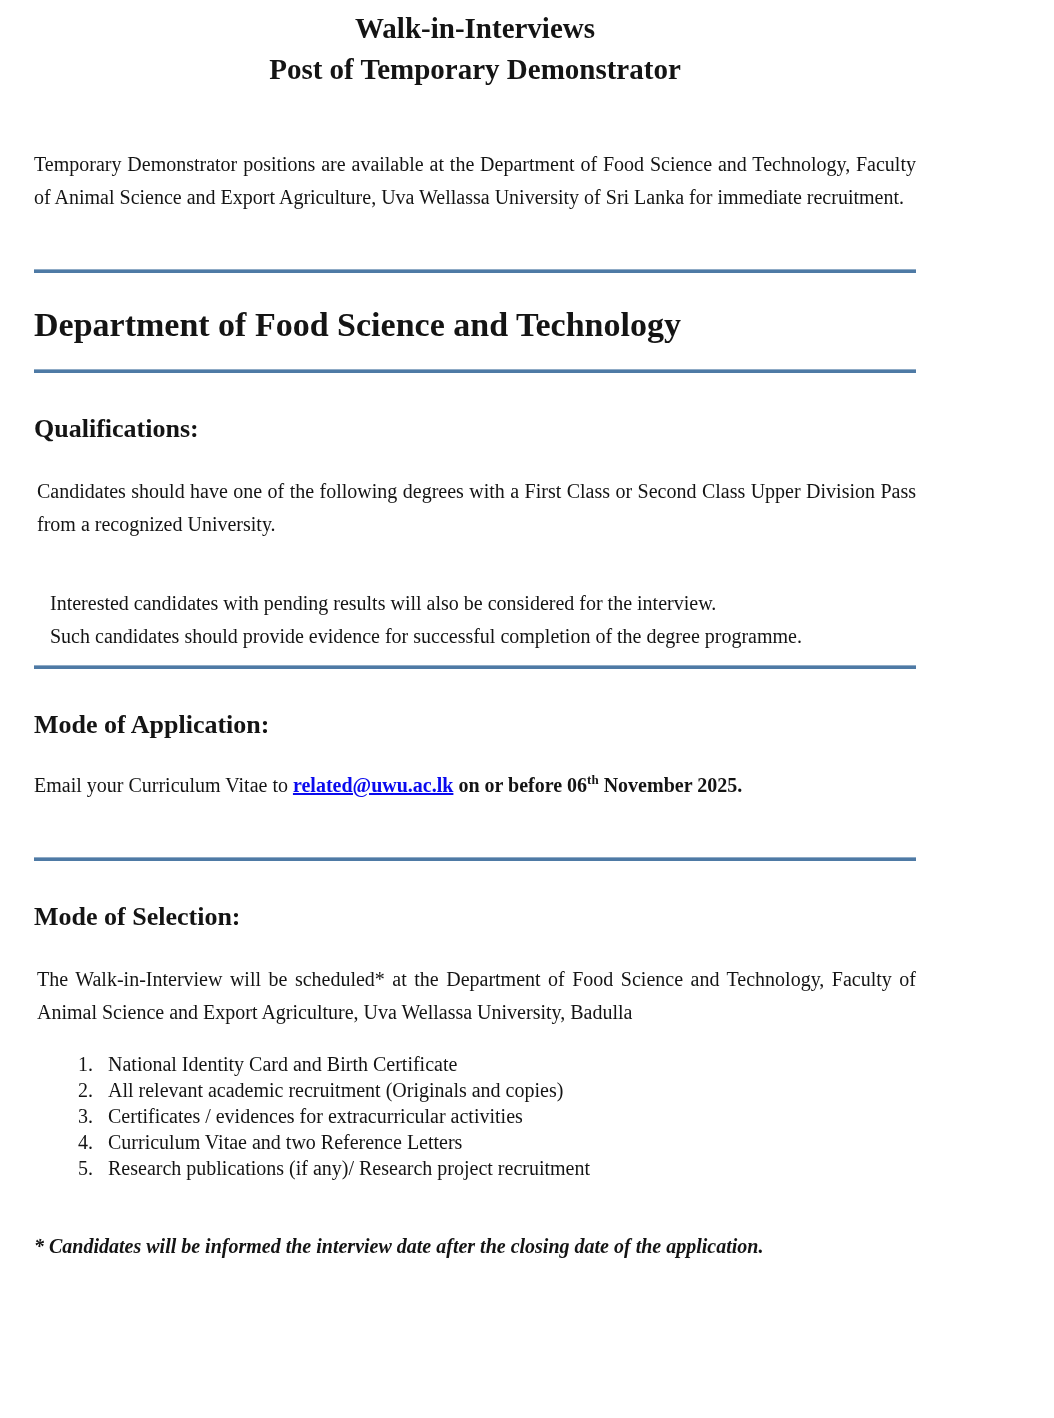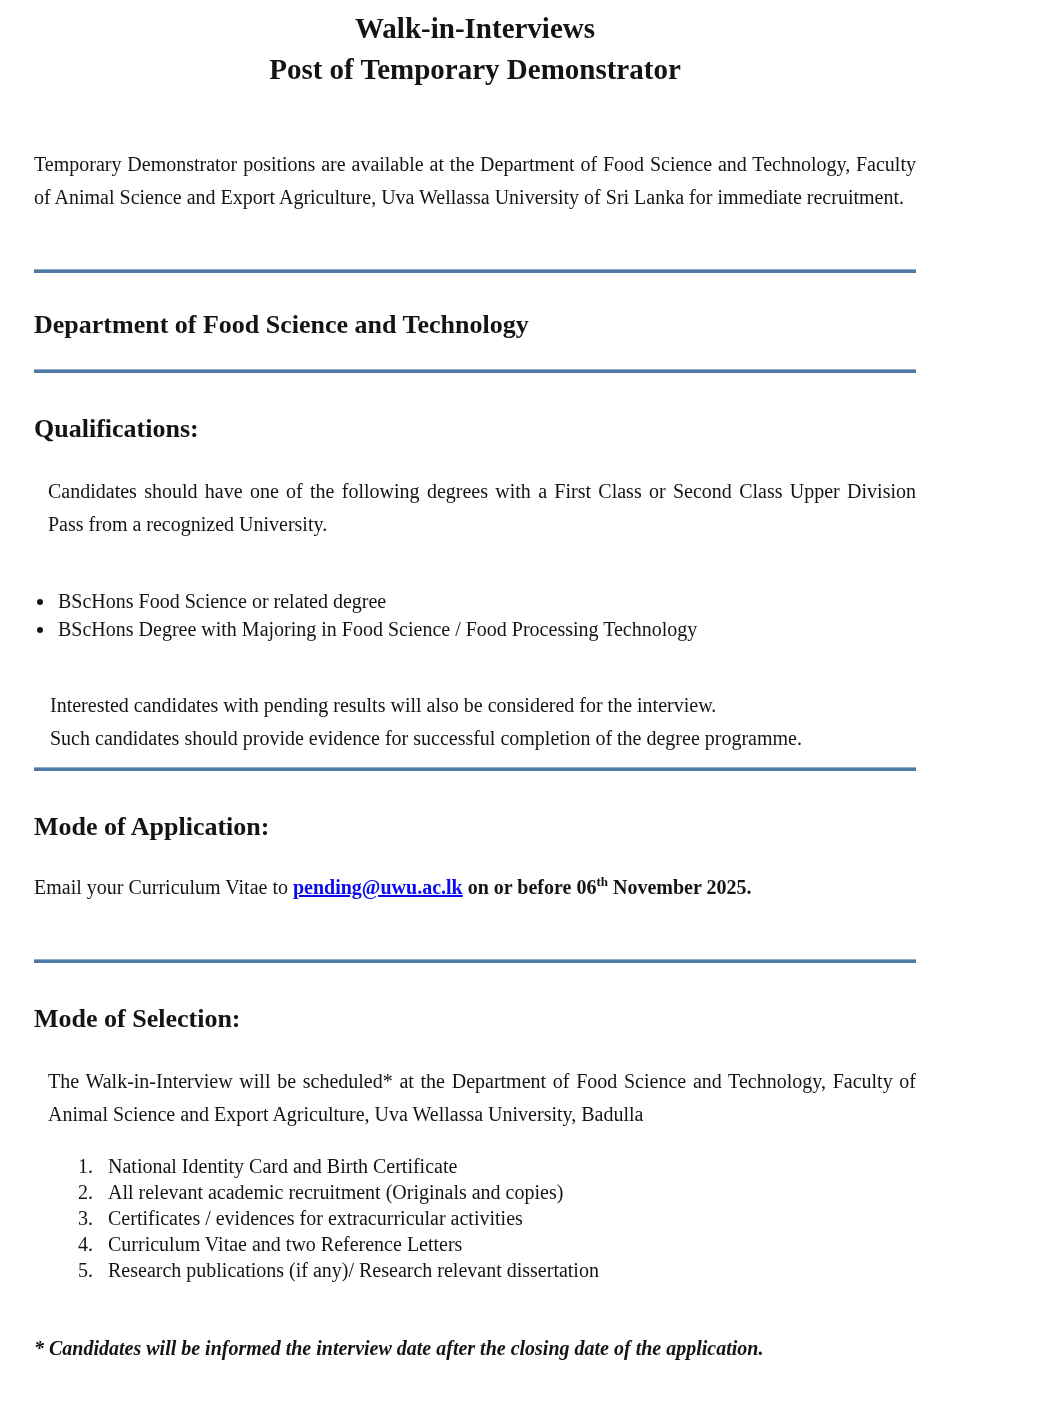--- a/index.html
+++ b/index.html
@@ -37,35 +37,35 @@
     border: none;
     height: 4px;
     margin: 0;
     background: linear-gradient(to bottom, #8fabc6 0, #8fabc6 1px, #4e7aa5 1px, #4e7aa5 100%);
   }
   .rule-1 { margin-top: 55px; }
   .rule-2 { margin-top: 24px; }
   .rule-3 { margin-top: 12px; }
   .rule-4 { margin-top: 58px; }
   .dept-heading {
-    font-size: 26px;
+    font-size: 34px;
     line-height: 40px;
     font-weight: bold;
     margin: 32px 0 14px 0;
   }
   .section-heading {
     font-size: 26px;
     line-height: 32px;
     font-weight: bold;
     margin: 40px 0 0 0;
   }
   .body-para {
     font-size: 20px;
     line-height: 33px;
-    margin: 30px 0 0 14px;
+    margin: 30px 0 0 3px;
   }
   .justify { text-align: justify; }
   .bullet-list {
     margin: 46px 0 0 0;
     padding-left: 22px;
     font-size: 20px;
     line-height: 28px;
   }
   .bullet-list li { padding-left: 2px; }
   .note-para {
@@ -119,46 +119,42 @@
   <div class="blue-rule rule-1"></div>
 
   <h1 class="dept-heading">Department of Food Science and Technology</h1>
 
   <div class="blue-rule rule-2"></div>
 
   <h2 class="section-heading">Qualifications:</h2>
 
   <p class="body-para justify">Candidates should have one of the following degrees with a First Class or Second Class Upper Division Pass from a recognized University.</p>
 
-  <ul class="bullet-list">
-    <li>BScHons Food Science or related degree</li>
-    <li>BScHons Degree with Majoring in Food Science / Food Processing Technology</li>
-  </ul>
 
   <div class="note-para">
     <div>Interested candidates with pending results will also be considered for the interview.</div>
     <div>Such candidates should provide evidence for successful completion of the degree programme.</div>
   </div>
 
   <div class="blue-rule rule-3"></div>
 
   <h2 class="section-heading">Mode of Application:</h2>
 
-  <p class="email-para"><span>Email your Curriculum Vitae to </span><a href="#" class="email-link">pending@uwu.ac.lk</a><span class="bold"> on or before 06</span><sup>th</sup><span class="bold"> November 2025.</span></p>
+  <p class="email-para"><span>Email your Curriculum Vitae to </span><a href="#" class="email-link">related@uwu.ac.lk</a><span class="bold"> on or before 06</span><sup>th</sup><span class="bold"> November 2025.</span></p>
 
   <div class="blue-rule rule-4"></div>
 
   <h2 class="section-heading">Mode of Selection:</h2>
 
   <p class="body-para justify">The Walk-in-Interview will be scheduled* at the Department of Food Science and Technology, Faculty of Animal Science and Export Agriculture, Uva Wellassa University, Badulla</p>
 
 
   <ol class="numbered-list">
     <li>National Identity Card and Birth Certificate</li>
     <li>All relevant academic recruitment (Originals and copies)</li>
     <li>Certificates / evidences for extracurricular activities</li>
     <li>Curriculum Vitae and two Reference Letters</li>
-    <li>Research publications (if any)/ Research relevant dissertation</li>
+    <li>Research publications (if any)/ Research project recruitment</li>
   </ol>
 
   <p class="footnote">* Candidates will be informed the interview date after the closing date of the application.</p>
 
 </div>
 
 </body></html>

